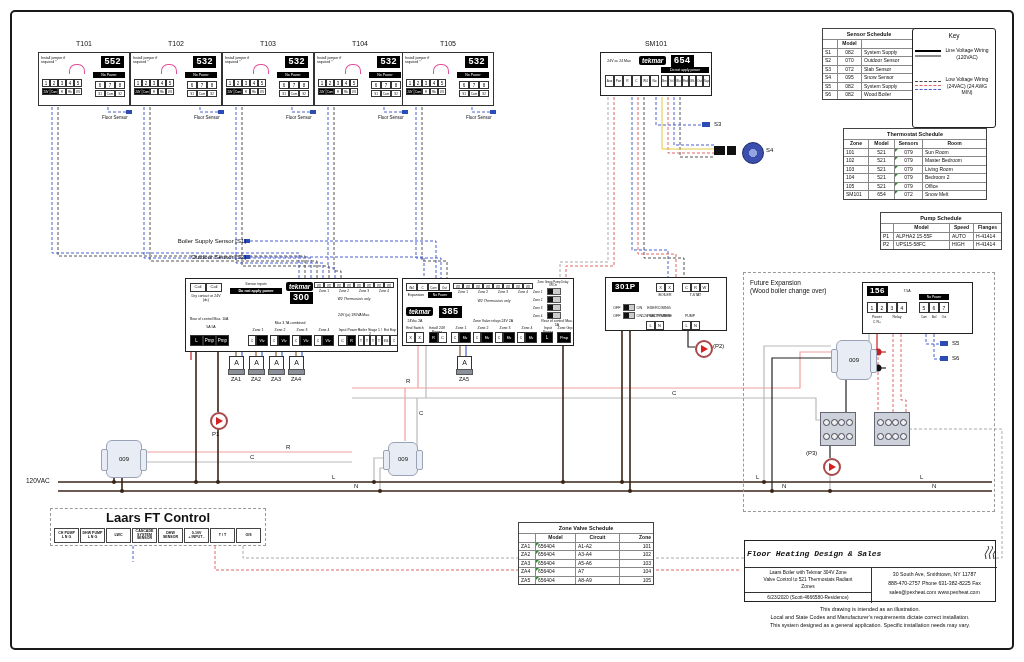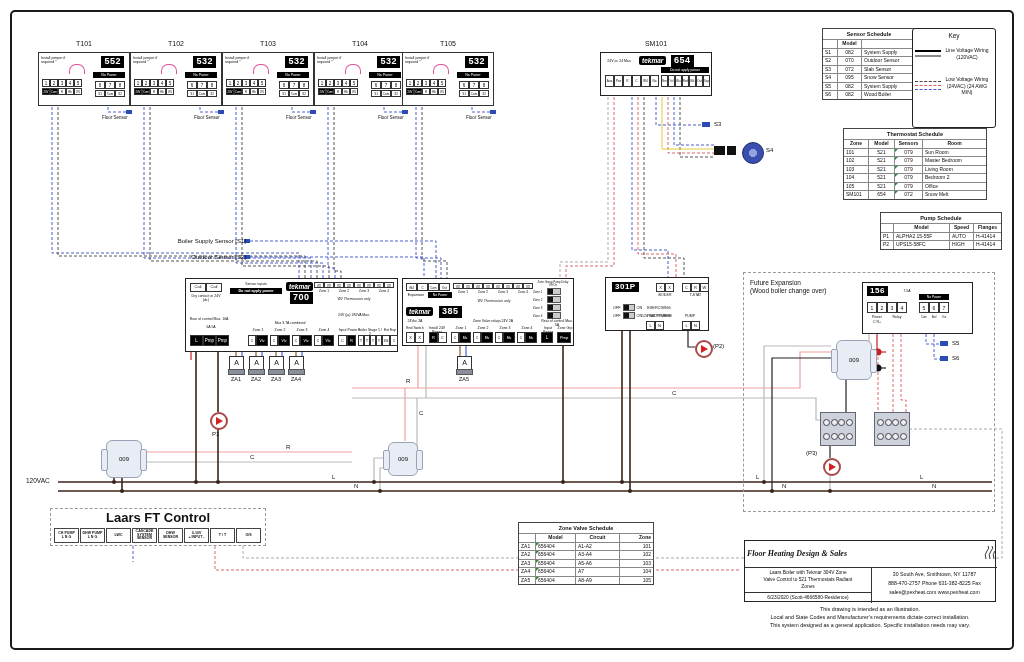--- a/index.html
+++ b/index.html
@@ -60,21 +60,21 @@
   .za::after{content:"";position:absolute;left:-2px;top:12px;width:15px;height:4px;background:#8a8f99;border:1px solid #555}
   .s4{position:absolute;width:20px;height:20px;border-radius:50%;border:1px solid #1d2a66;background:radial-gradient(circle at 50% 50%,#93a4e0 0 28%,#3a4fae 30% 100%)}
   .sw{width:10px;height:5px;background:#ccc;border:1px solid #555;position:relative;display:inline-block;flex:none}
   .sw::after{content:"";position:absolute;left:0;top:0;width:5px;height:5px;background:#111}
   .swrow{display:flex;align-items:center;gap:2px;font-size:3.8px;white-space:nowrap}
   .diprow{display:flex;align-items:center;gap:2px;font-size:3px;margin-top:1px}
   .diprow i{font-style:normal;width:12px}
   .lg{border:1px solid #444;width:25px;height:15px;display:flex;flex-direction:column;justify-content:center;background:#fff;flex:none;box-sizing:border-box}
   .lg b{font-size:3.6px;font-weight:bold;text-align:center;white-space:normal;line-height:1.1}
   .laars-title{text-align:center;font-size:13px;font-weight:bold;margin-top:1px}
-  .tb-serif{font-family:Liberation Serif, serif;font-style:italic;font-weight:bold}
+  .tb-serif{font-family:Liberation Mono, monospace;font-style:italic;font-weight:bold}
 </style>
 </head>
 <body>
 
 <div class="canvas">
   <div class="frame"></div>
 
   <svg class="abs" style="left:0;top:0" width="1024" height="662">
     <g stroke="#4a5fd0" stroke-width="1" fill="none" stroke-dasharray="3 2">
       <path d="M52 107 V253 H299 V279"></path>
@@ -548,21 +548,21 @@
 
   <div class="box" style="left:185px;top:278px;width:213px;height:74px">
     <div class="cells abs" style="left:4px;top:4px;font-size:4px">
         <span style="width:16px;height:9px">Coil</span>
         <span style="width:16px;height:9px">Coil</span>
       </div>
     <div class="cap" style="left:4px;top:15px;width:32px">Dry contact or 24V (dc)</div>
     <div class="cap" style="left:46px;top:3px;width:48px">Sensor inputs</div>
     <div class="blk abs" style="left:44px;top:9px;width:52px;font-size:3.8px;padding:1px 0;font-weight:bold">Do not apply power</div>
     <div class="brand" style="left:100px;top:3px">tekmar</div>
-    <div class="disp" style="left:104px;top:13px">700</div>
+    <div class="disp" style="left:104px;top:13px">300</div>
     <div class="cells abs" style="left:128px;top:3px;font-size:2.8px">
         <span style="width:10px;height:6px;line-height:2.2">W2</span>
         <span style="width:10px;height:6px;line-height:2.2">W2</span>
         <span style="width:10px;height:6px;line-height:2.2">W2</span>
         <span style="width:10px;height:6px;line-height:2.2">W2</span>
         <span style="width:10px;height:6px;line-height:2.2">W2</span>
         <span style="width:10px;height:6px;line-height:2.2">W2</span>
         <span style="width:10px;height:6px;line-height:2.2">W2</span>
         <span style="width:10px;height:6px;line-height:2.2">W2</span>
       </div>
@@ -718,21 +718,21 @@
         <span class="b" style="width:12px;height:11px;line-height:2.3">L</span>
       </div>
     <div class="cap" style="left:154px;top:47px;width:16px">Zone Grp</div>
     <div class="cells abs" style="left:154px;top:53px;font-size:4px">
         <span class="b" style="width:14px;height:11px;line-height:2.6">Pmp</span>
       </div>
   </div>
   <div class="za" style="left:457px;top:356px"><span>A</span></div>
   <div class="lbl" style="left:454px;top:376px;width:20px;text-align:center;font-size:5.5px">ZA5</div>
 
-  <div class="box" style="left:605px;top:277px;width:104px;height:54px">
+  <div class="box" style="left:605px;top:277px;width:122px;height:54px">
     <div class="disp" style="left:6px;top:4px;font-size:8px">301P</div>
     <div class="cells abs" style="left:50px;top:5px;font-size:4px">
         <span style="width:9px;height:9px;line-height:2.1">X</span>
         <span style="width:9px;height:9px;line-height:2.1">X</span>
       </div>
     <div class="cells abs" style="left:76px;top:5px;font-size:4px">
         <span style="width:9px;height:9px;line-height:2.1">C</span>
         <span style="width:9px;height:9px;line-height:2.1">R</span>
         <span style="width:9px;height:9px;line-height:2.1">W</span>
       </div>

